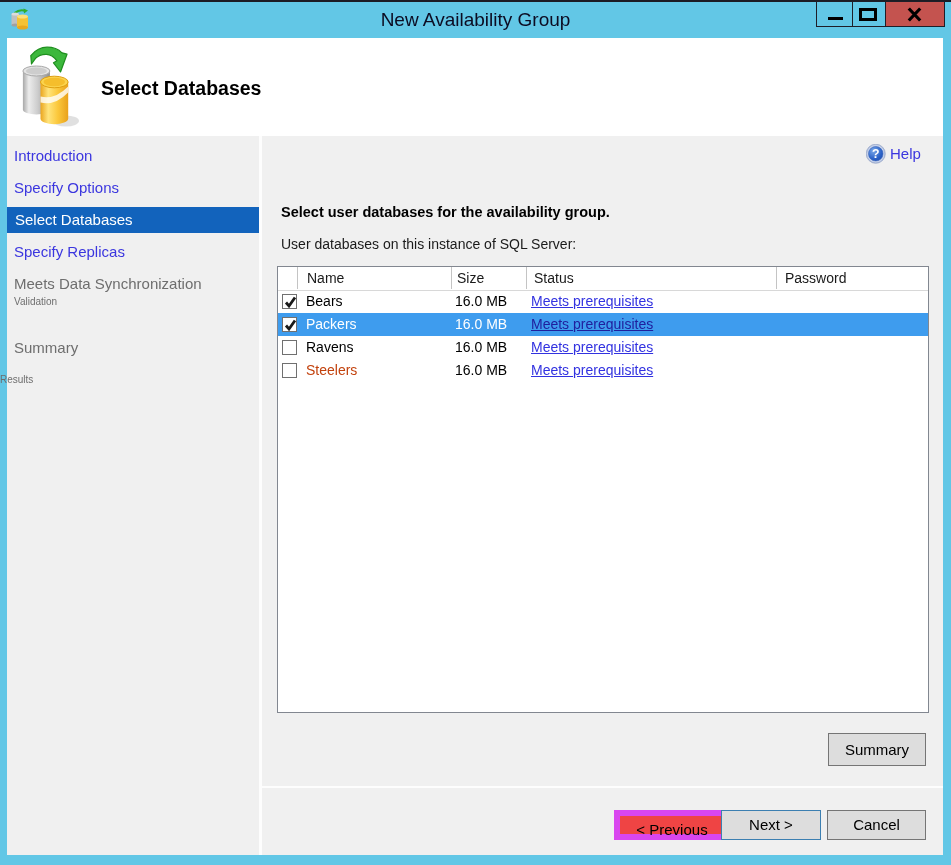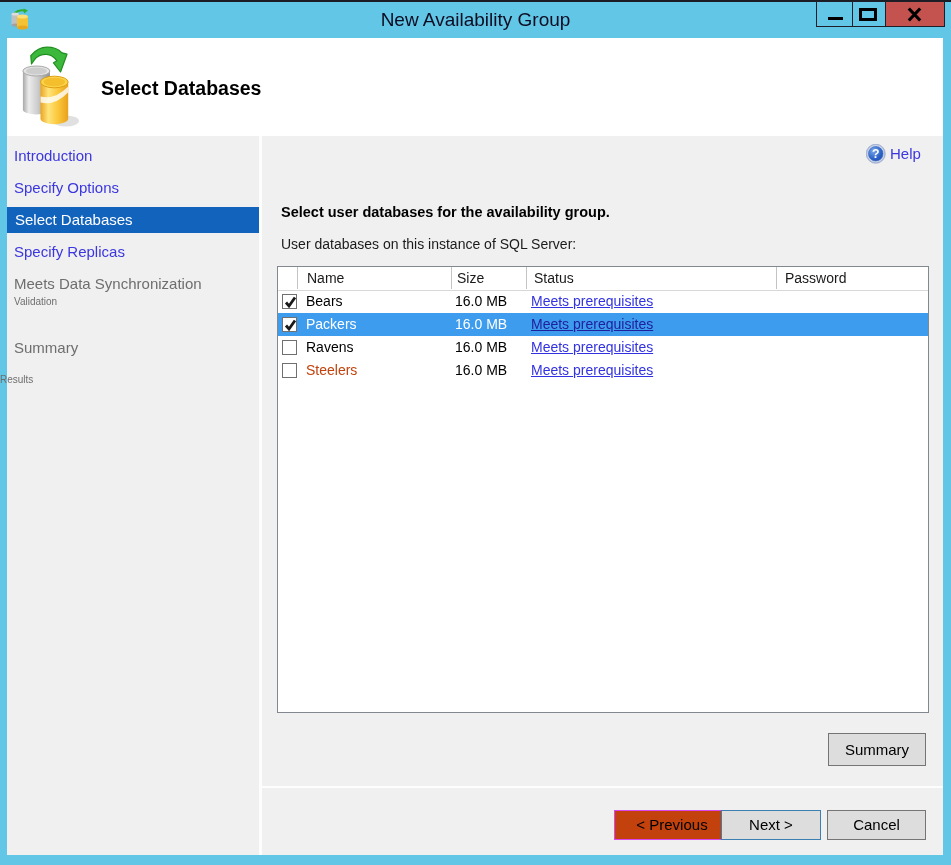--- a/index.html
+++ b/index.html
@@ -141,15 +141,15 @@
 <div class="abs" style="left:531px;top:336px;height:23px;line-height:23px;font-size:14px;"><span style="color:#3232e0;text-decoration:underline;">Meets prerequisites</span></div>
 
 <div class="abs" style="left:306px;top:359px;width:300px;height:23px;line-height:23px;font-size:14px;color:#c2410c;">Steelers</div>
 <div class="abs" style="left:455px;top:359px;height:23px;line-height:23px;font-size:14px;color:#000;">16.0 MB</div>
 <div class="abs" style="left:531px;top:359px;height:23px;line-height:23px;font-size:14px;"><span style="color:#3232e0;text-decoration:underline;">Meets prerequisites</span></div>
 
 <div class="abs" style="left:828px;top:733px;width:98px;height:33px;background:#ddd;border:1px solid #757575;text-align:center;line-height:31px;font-size:15px;color:#000;">Summary</div>
 
 <div class="abs" style="left:261px;top:786px;width:682px;height:2px;background:#fdfdfd;"></div>
 
-<div class="abs" style="left:614px;top:810px;width:116px;height:30px;background:#c2410c;border:1px solid #d946ef;text-align:center;line-height:28px;font-size:15px;color:#000;">&lt; Previous</div>
+<div class="abs" style="left:614px;top:810px;width:116px;height:30px;background:#ef4444;border:6px solid #d946ef;text-align:center;line-height:28px;font-size:15px;color:#000;">&lt; Previous</div>
 <div class="abs" style="left:721px;top:810px;width:100px;height:30px;background:#ddd;border:1px solid #3c7fb1;text-align:center;line-height:28px;font-size:15px;color:#000;">Next &gt;</div>
 <div class="abs" style="left:827px;top:810px;width:99px;height:30px;background:#ddd;border:1px solid #757575;text-align:center;line-height:28px;font-size:15px;color:#000;">Cancel</div>
 
 </body></html>

